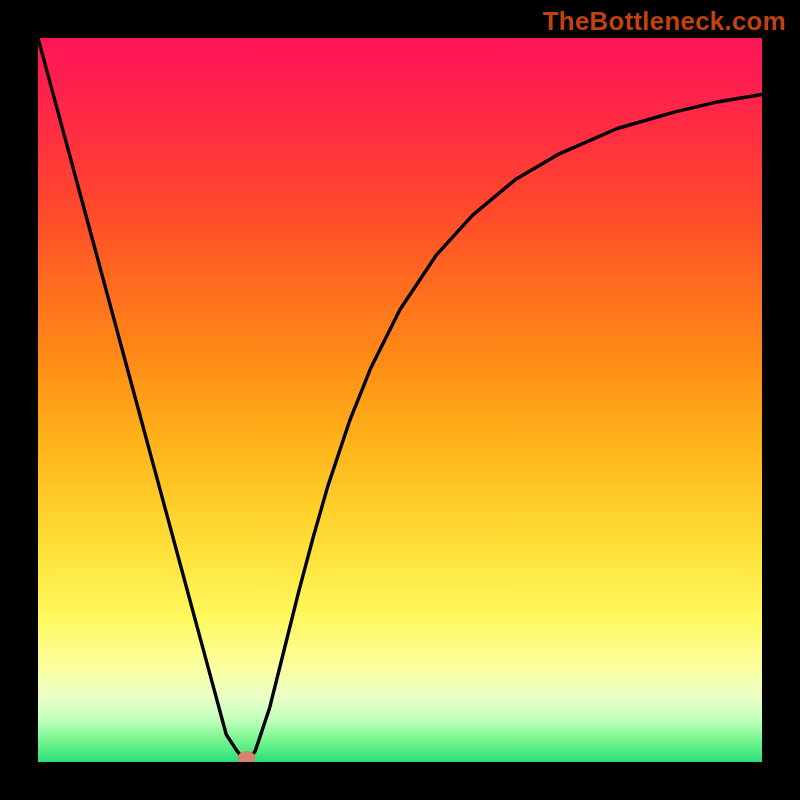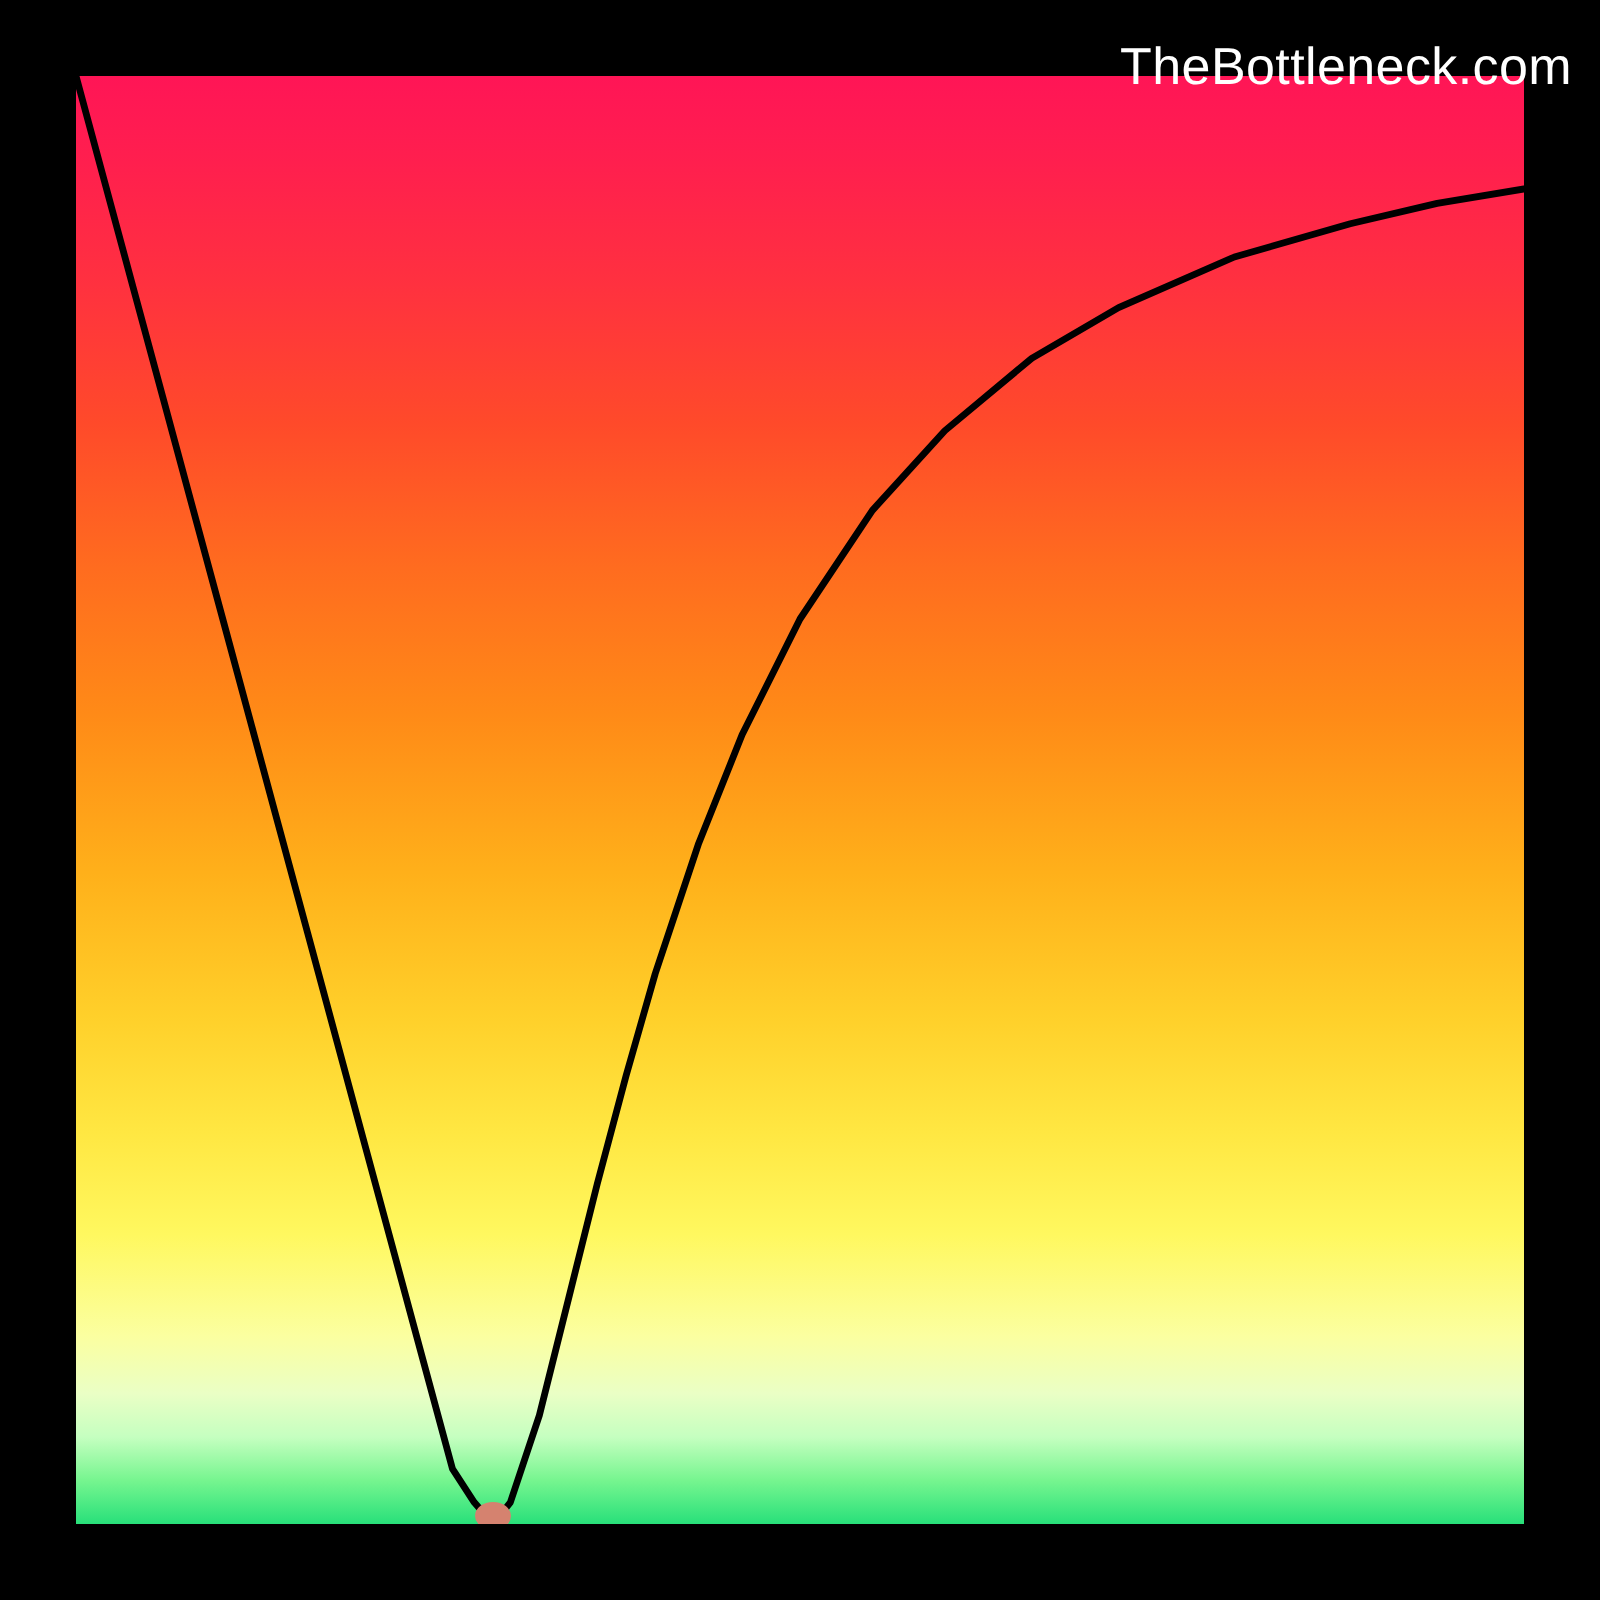--- a/index.html
+++ b/index.html
@@ -12,25 +12,25 @@
     font-family: Arial, Helvetica, sans-serif;
   }
   .frame {
     position: relative;
     width: 800px;
     height: 800px;
     background: #000;
   }
   .watermark {
     position: absolute;
-    top: 18px;
+    top: 6px;
     right: 14px;
-    color: #ffffff;
+    color: #c2410c;
     font-size: 26px;
-    font-weight: 400;
+    font-weight: 700;
     letter-spacing: 0.2px;
     z-index: 10;
   }
   .plot-area {
     position: absolute;
     left: 38px;
     top: 38px;
     width: 724px;
     height: 724px;
     overflow: hidden;

